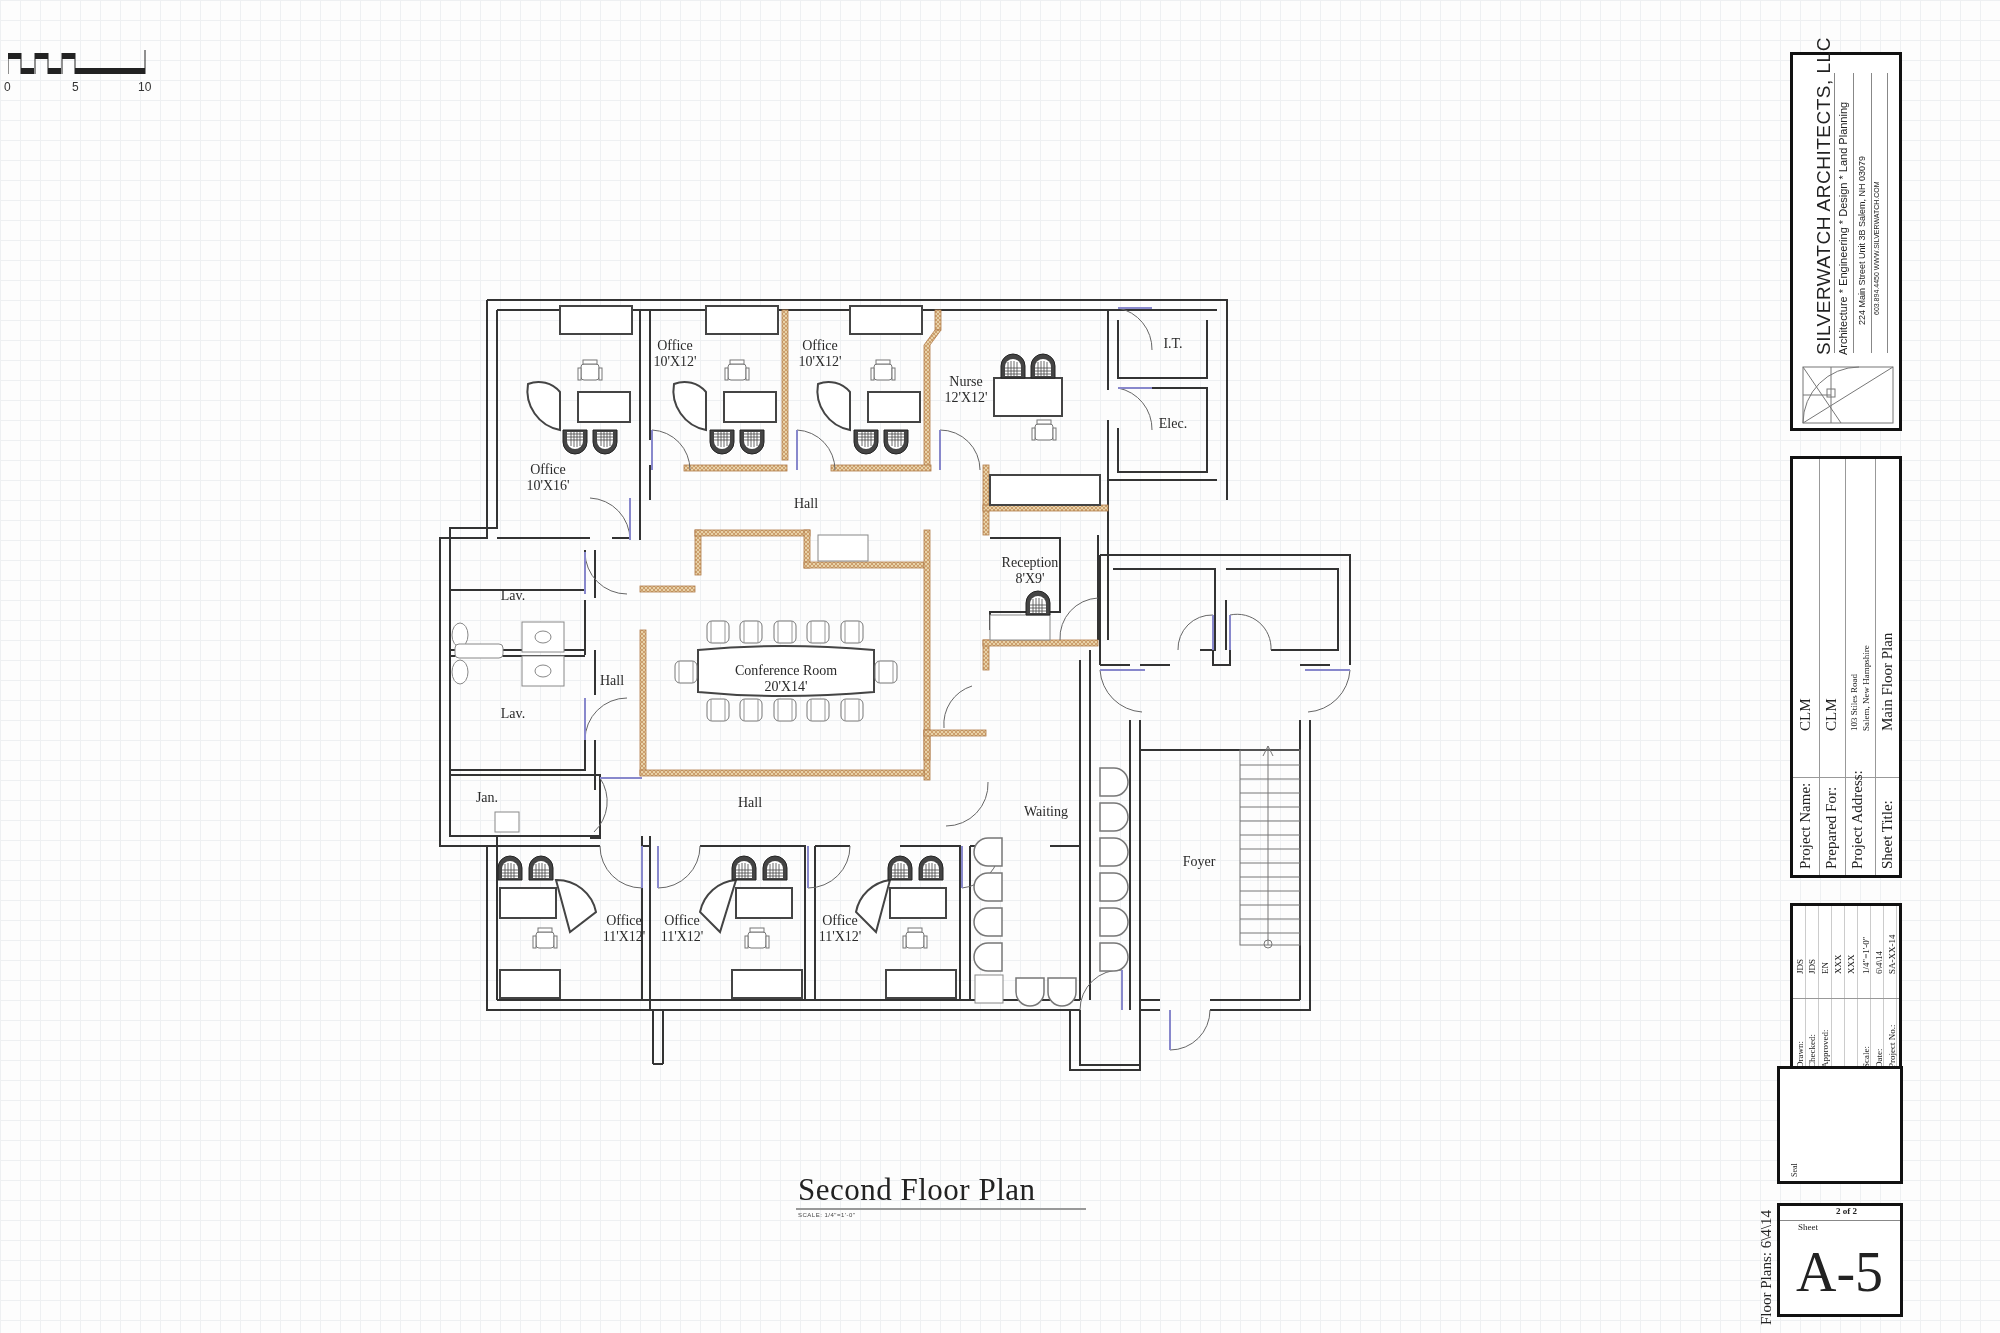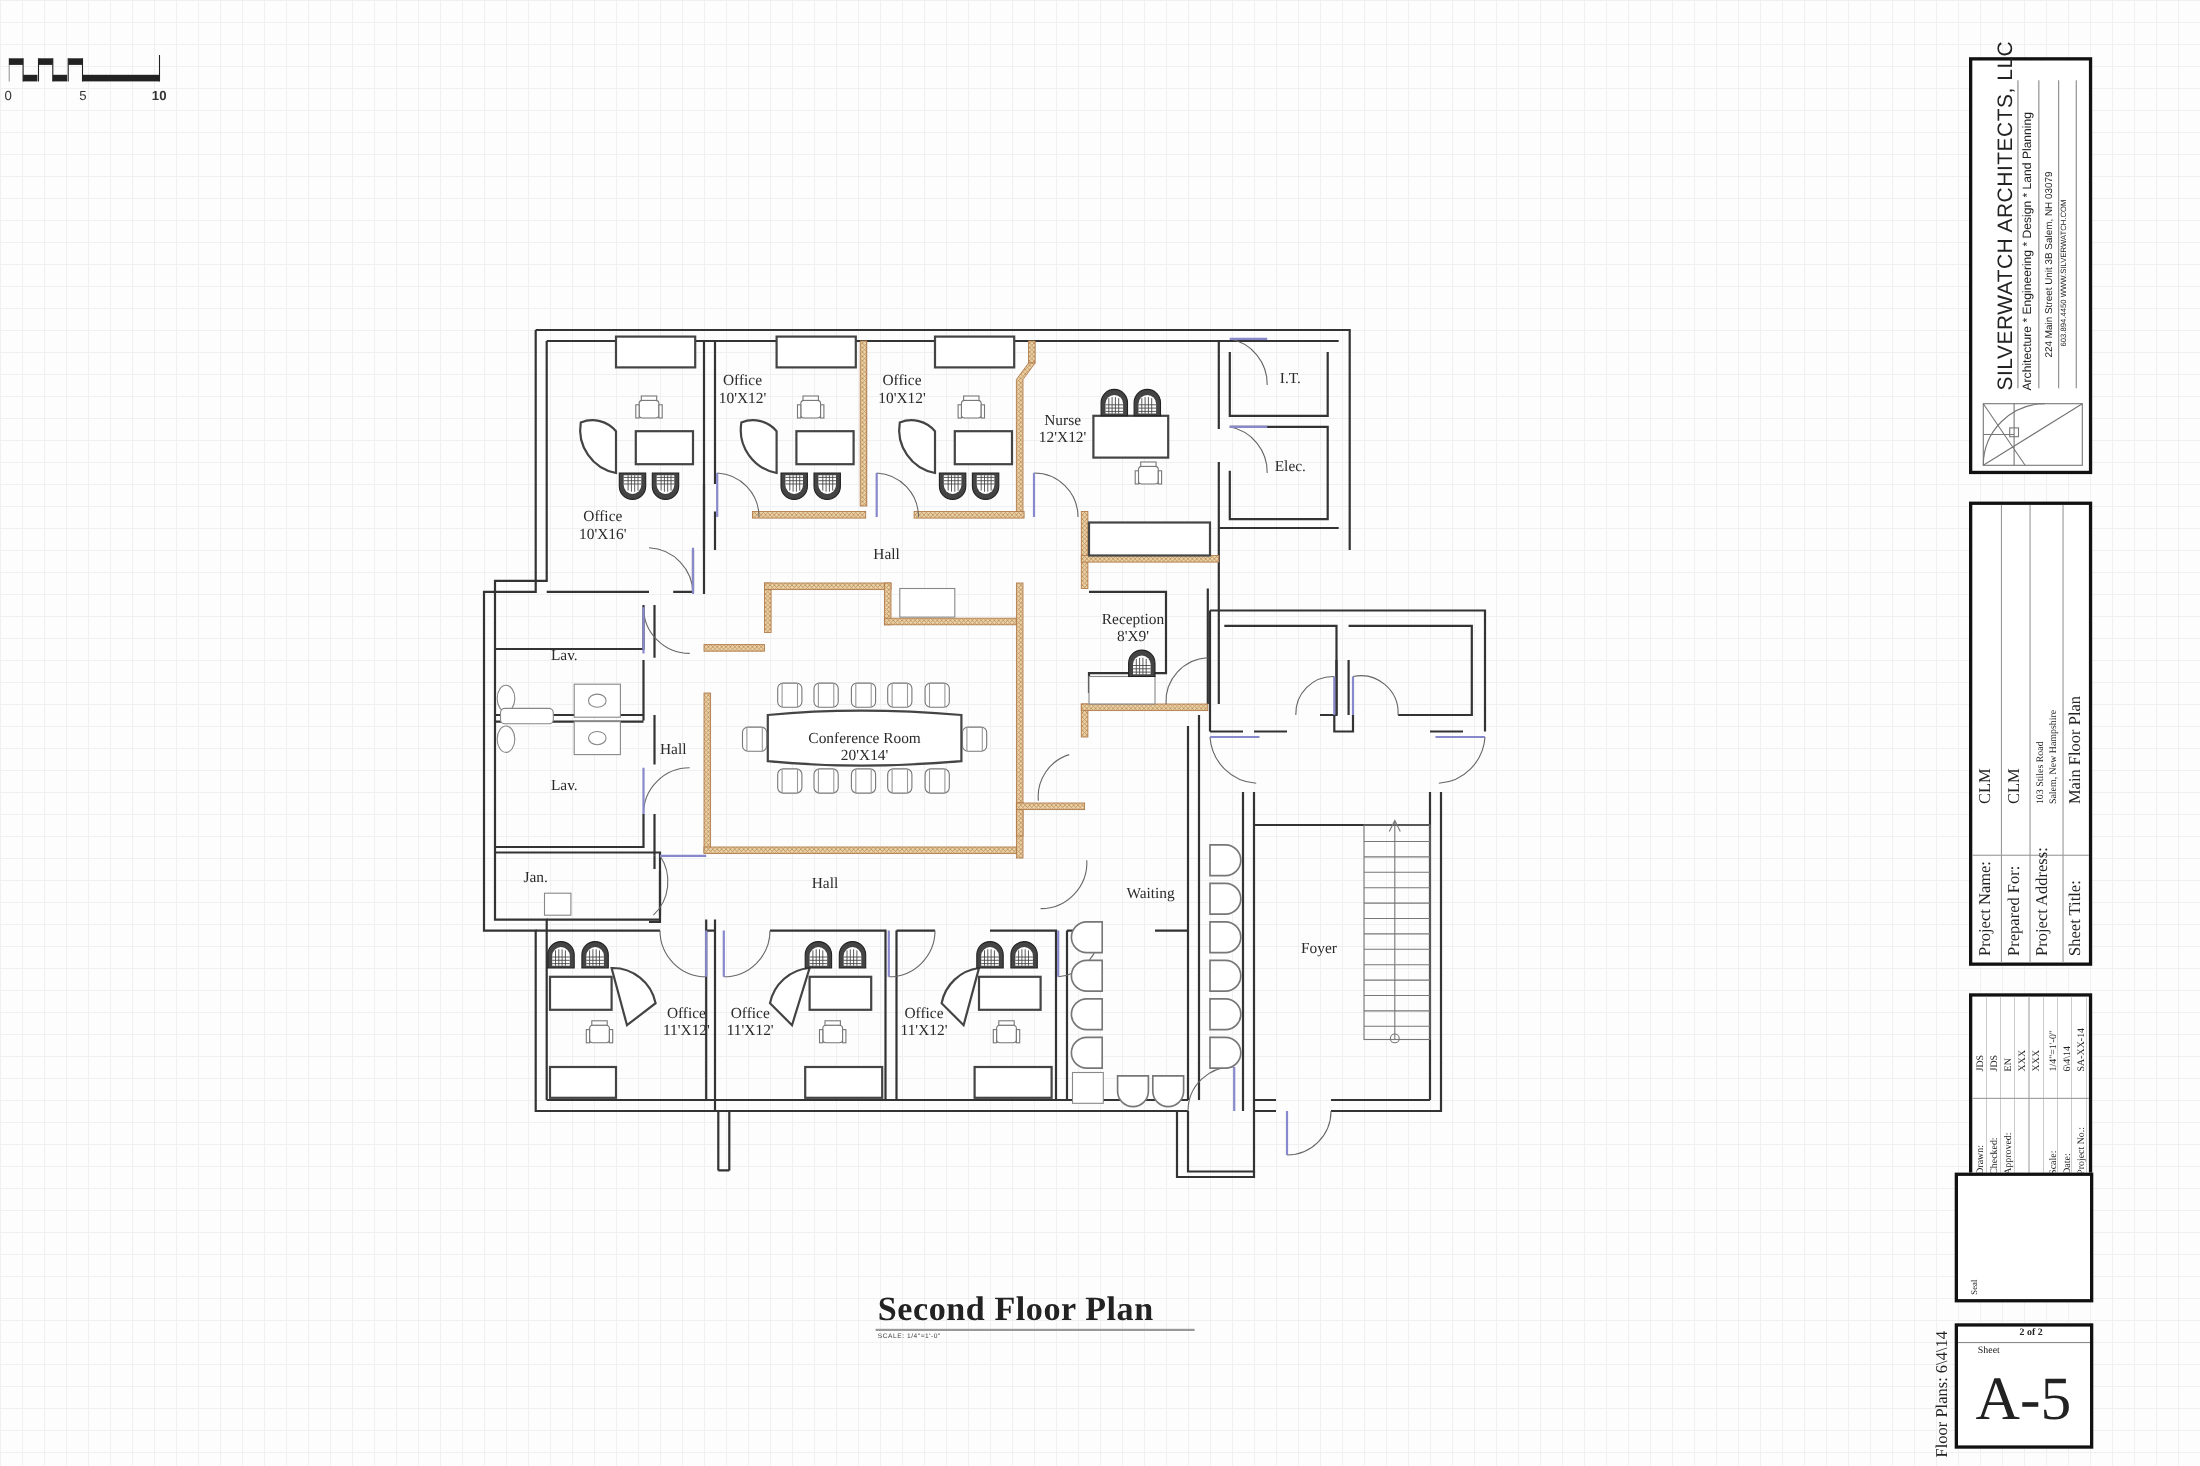--- a/index.html
+++ b/index.html
@@ -11,40 +11,40 @@
       linear-gradient(90deg, #eef0f2 1px, transparent 1px);
     background-size: 20px 20px;
     font-family: "Liberation Serif", serif;
     color:#222;
   }
   .abs { position:absolute; }
   svg text { font-family: "Liberation Serif", serif; fill:#2a2a2a; }
   .rot { position:absolute; transform-origin: 0 0; transform: rotate(-90deg); white-space:nowrap; }
   .box { position:absolute; border:3px solid #111; background:#fff; box-sizing:border-box; }
   .scale-lbl { font-family:"Liberation Sans", sans-serif; font-size:12px; color:#333; position:absolute; }
-  .title-main { position:absolute; left:798px; top:1172px; font-size:31px; letter-spacing:0.5px;font-weight:bold; }
+  .title-main { position:absolute; left:798px; top:1172px; font-size:31px; letter-spacing:0.5px; }
   .title-rule { position:absolute; left:796px; top:1208px; width:290px; height:2px; background:#999; }
   .title-scale { position:absolute; left:798px; top:1212px; font-family:"Liberation Sans", sans-serif; font-size:6px; color:#444; letter-spacing:0.5px; }
 </style>
 </head>
 <body>
 
 <div class="abs" style="left:8px;top:50px;width:140px;height:50px;">
   <svg width="140" height="30">
     <rect x="0" y="3" width="13" height="6" fill="#222"></rect>
     <rect x="13" y="18" width="13" height="6" fill="#222"></rect>
     <rect x="27" y="3" width="13" height="6" fill="#222"></rect>
     <rect x="40" y="18" width="13" height="6" fill="#222"></rect>
     <rect x="54" y="3" width="13" height="6" fill="#222"></rect>
     <rect x="67" y="18" width="70" height="6" fill="#222"></rect>
     <path d="M0 3 V24 M13 3 V24 M27 3 V24 M40 3 V24 M54 3 V24 M67 3 V24 M137 0 V24" stroke="#222" stroke-width="1"></path>
   </svg>
   <span class="scale-lbl" style="left:-4px;top:30px;">0</span>
   <span class="scale-lbl" style="left:64px;top:30px;">5</span>
-  <span class="scale-lbl" style="left:130px;top:30px;font-weight:bold;">10</span>
+  <span class="scale-lbl" style="left:130px;top:30px;">10</span>
 </div>
 
 <svg class="abs" style="left:0;top:0;" width="1400" height="1110">
   <defs>
     <pattern id="hatch" width="4" height="4" patternUnits="userSpaceOnUse">
       <rect width="4" height="4" fill="#e8d2a8"></rect>
       <path d="M0 0 L4 4 M4 0 L0 4" stroke="#c08a55" stroke-width="0.7"></path>
     </pattern>
     <g id="chair-top">
       <path d="M-12 10 V-2 A12 12 0 0 1 12 -2 V10 Z" fill="#444" stroke="#222"></path>

